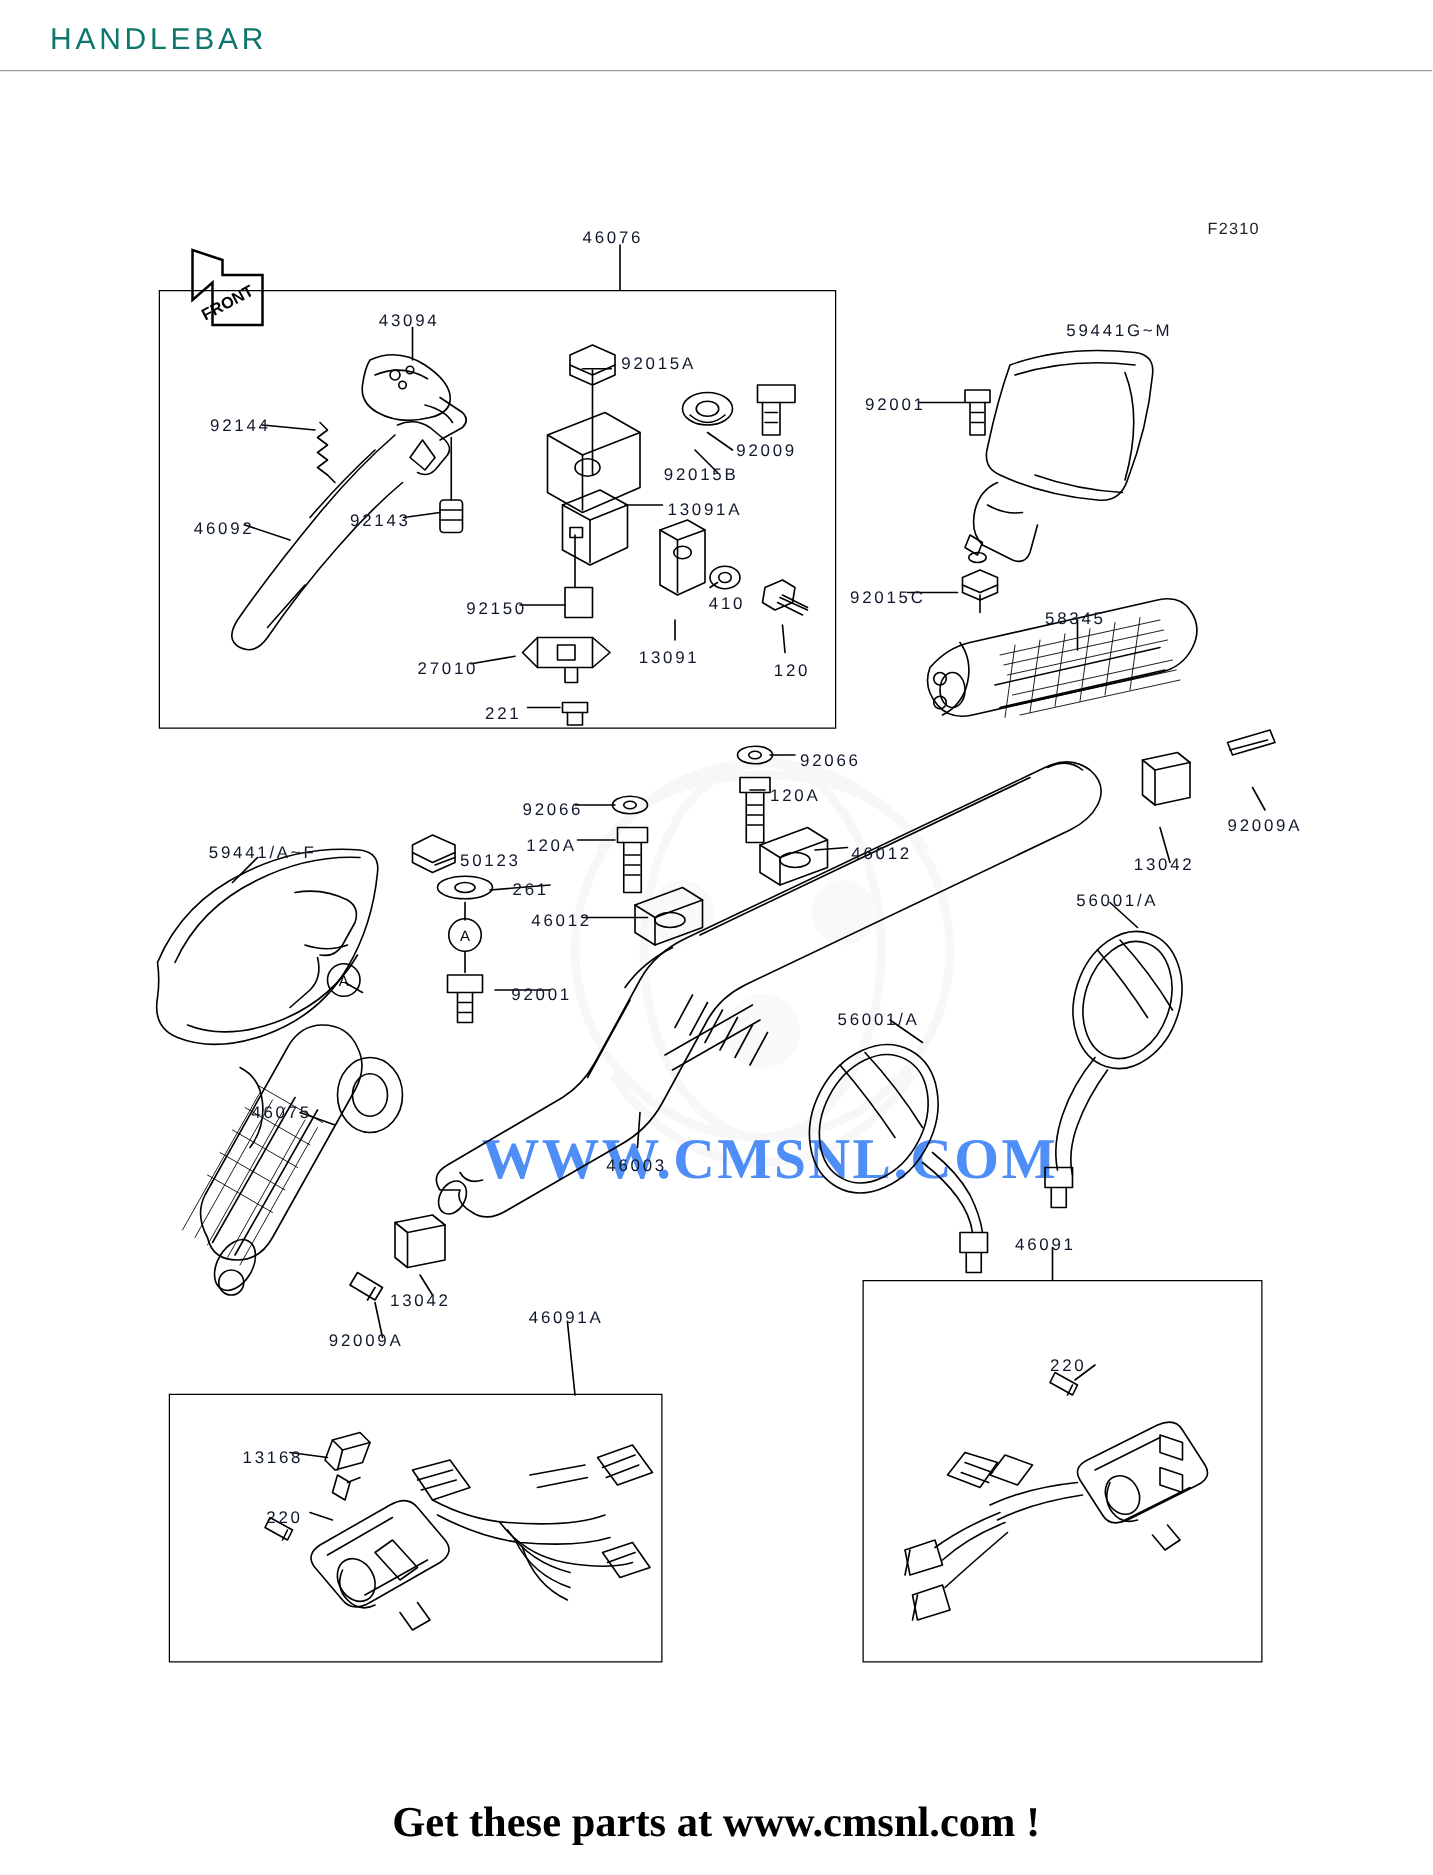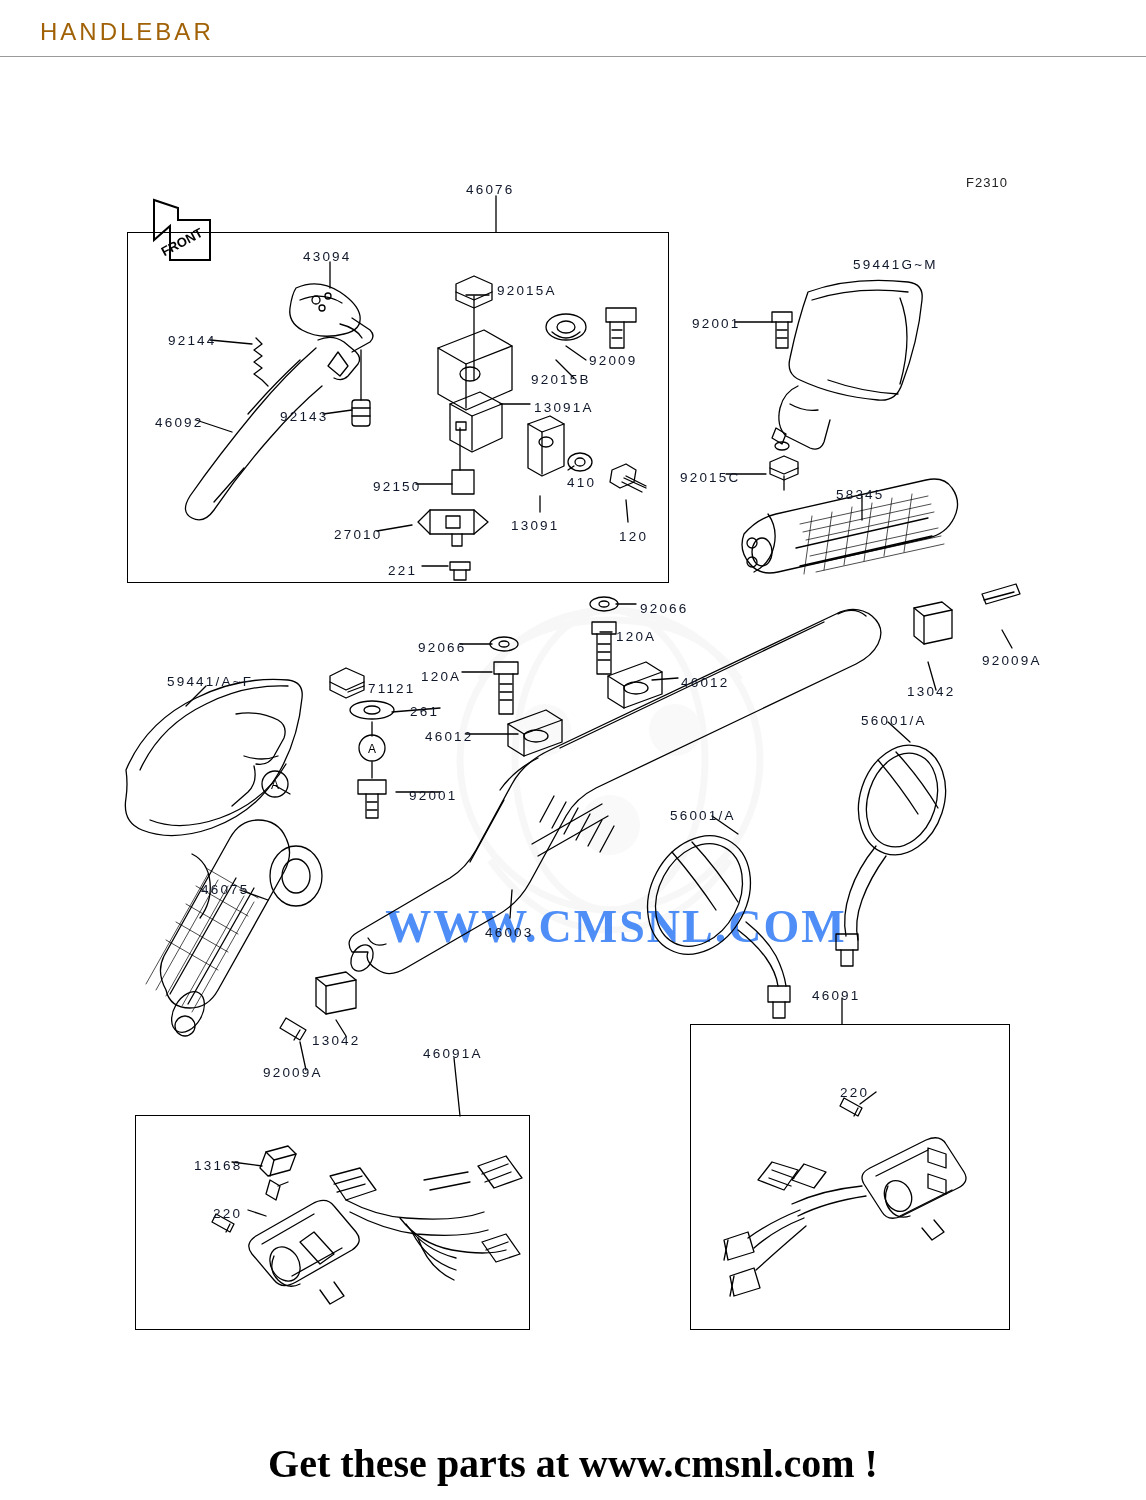--- a/index.html
+++ b/index.html
@@ -5,31 +5,31 @@
   html,body{margin:0;padding:0;}
   body{
     width:1146px;height:1500px;position:relative;
     background:#ffffff;
     font-family:"Liberation Sans", sans-serif;
     color:#000;
     overflow:hidden;
   }
   .page-title{
     position:absolute;left:40px;top:18px;
-    font-size:24px;letter-spacing:3px;color:#a16207;font-weight:400;
+    font-size:24px;letter-spacing:3px;color:#0f766e;font-weight:400;
   }
   .rule{
     position:absolute;left:0;top:56px;width:1146px;height:1px;background:#9a9a9a;
   }
   .fig-code{
     position:absolute;left:966px;top:175px;font-size:13px;letter-spacing:1px;color:#222;
   }
   .footer{
     position:absolute;left:0;top:1440px;width:1146px;text-align:center;
-    font-size:40px;font-family:"Liberation Serif", serif;font-weight:bold;color:#000;
+    font-size:34px;font-family:"Liberation Serif", serif;font-weight:bold;color:#000;
   }
   
   .watermark{
     position:absolute;left:330px;top:560px;width:560px;height:460px;
     pointer-events:none;opacity:.25;
   }
   .wm-text{
     position:absolute;left:346px;top:900px;width:540px;text-align:center;
     font-family:"Liberation Serif", serif;font-weight:bold;font-size:46px;
     color:#3b82f6;letter-spacing:2px;opacity:.9;
@@ -394,21 +394,21 @@
     <div class="lbl" style="left: 388px; top: 563px;">221</div>
     <div class="lbl" style="left: 836px; top: 487px;">58345</div>
     <div class="lbl" style="left: 640px; top: 601px;">92066</div>
     <div class="lbl" style="left: 616px; top: 629px;">120A</div>
     <div class="lbl" style="left: 418px; top: 640px;">92066</div>
     <div class="lbl" style="left: 421px; top: 669px;">120A</div>
     <div class="lbl" style="left: 681px; top: 675px;">46012</div>
     <div class="lbl" style="left: 982px; top: 653px;">92009A</div>
     <div class="lbl" style="left: 907px; top: 684px;">13042</div>
     <div class="lbl" style="left: 167px; top: 674px;">59441/A~F</div>
-    <div class="lbl" style="left: 368px; top: 681px;">71121</div>
+    <div class="lbl" style="left: 368px; top: 681px;">50123</div>
     <div class="lbl" style="left: 410px; top: 704px;">261</div>
     <div class="lbl" style="left: 425px; top: 729px;">46012</div>
     <div class="lbl" style="left: 861px; top: 713px;">56001/A</div>
     <div class="lbl" style="left: 409px; top: 788px;">92001</div>
     <div class="lbl" style="left: 670px; top: 808px;">56001/A</div>
     <div class="lbl" style="left: 201px; top: 882px;">46075</div>
     <div class="lbl" style="left: 485px; top: 925px;">46003</div>
     <div class="lbl" style="left: 312px; top: 1033px;">13042</div>
     <div class="lbl" style="left: 812px; top: 988px;">46091</div>
     <div class="lbl" style="left: 263px; top: 1065px;">92009A</div>

